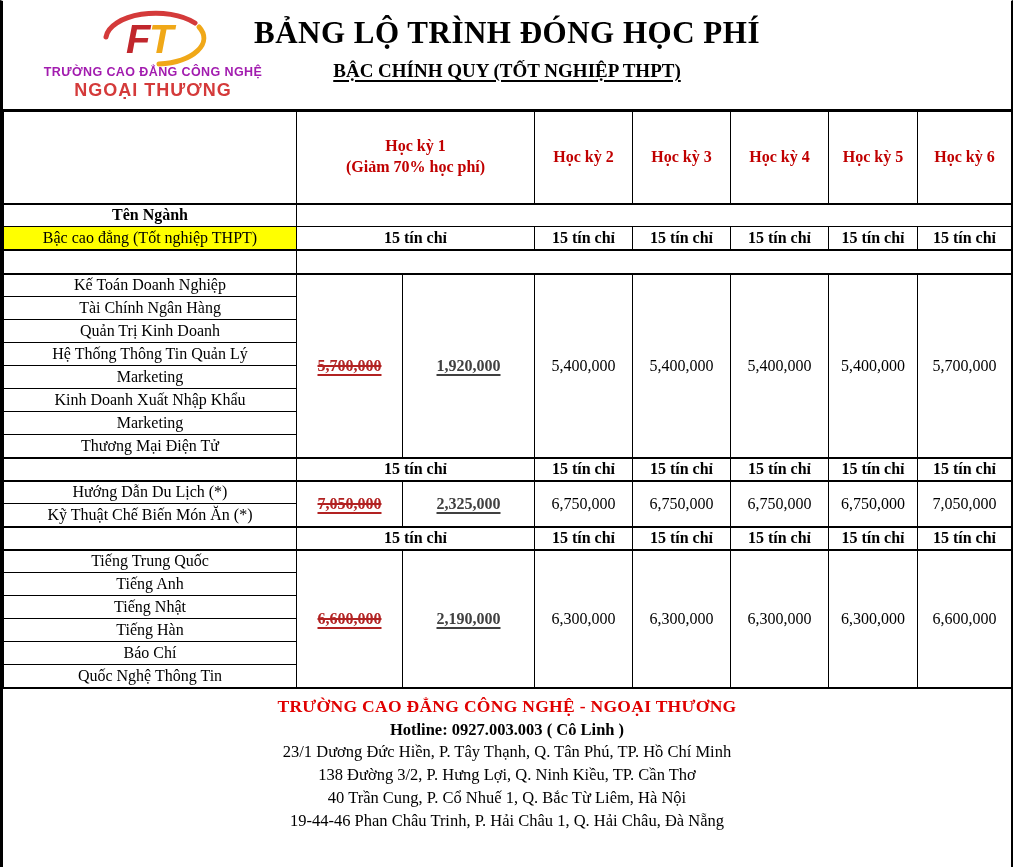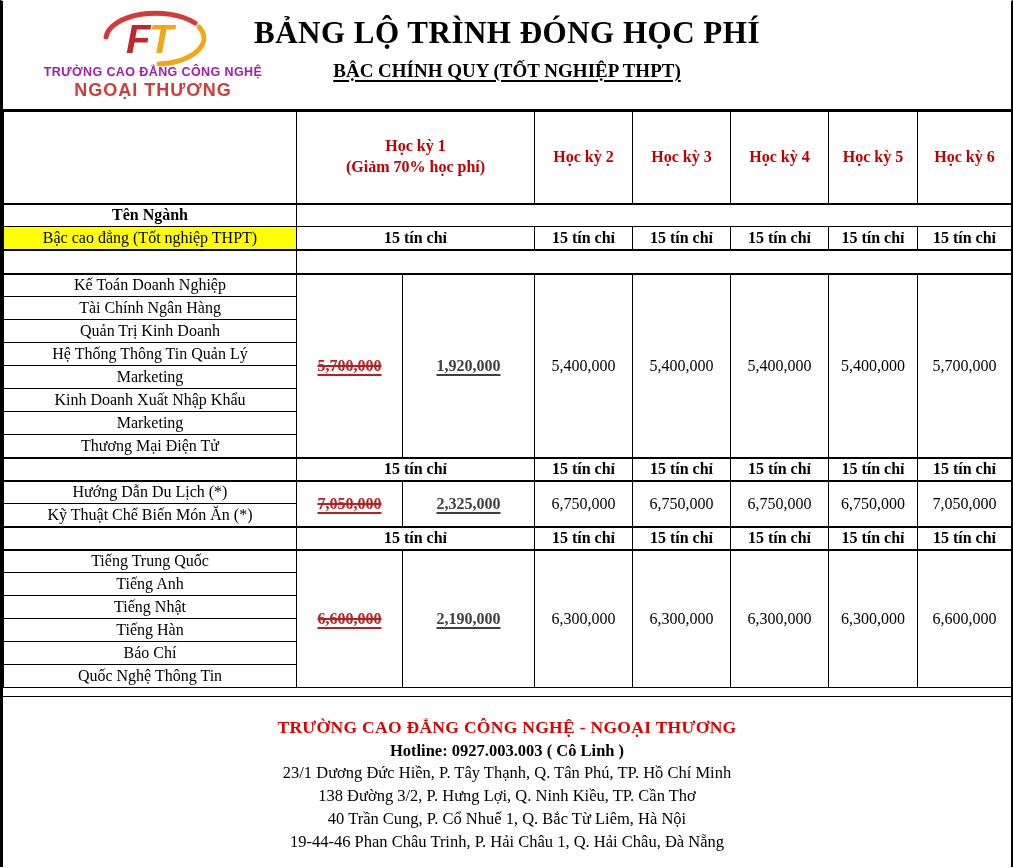--- a/index.html
+++ b/index.html
@@ -31,21 +31,21 @@
   .sem-head{color:#c00000;font-weight:bold;font-size:17px;}
   .sem1 div{line-height:1.3;}
   .label-bold{font-weight:bold;font-size:17px;}
   .yellow{background:#ffff00;font-weight:normal;font-size:17px;}
   .credits{font-weight:bold;font-size:15.5px;}
   .major{font-size:16.5px;}
   .fee-val{text-align:right;padding-right:6px;font-size:15.5px;}
   .price-old{color:#b22222;font-weight:bold;font-size:16.5px;text-decoration-line:line-through underline;text-decoration-thickness:2px;text-underline-offset:3px;}
   .price-new{color:#404040;font-weight:bold;font-size:16.5px;text-decoration-line:underline;text-decoration-thickness:2px;text-underline-offset:3px;}
   
-  .contact{height:136px;border-top:1px solid #000;text-align:center;padding-top:20px;box-sizing:border-box;margin-top:8px;}
+  .contact{height:136px;border-top:1px solid #000;text-align:center;padding-top:7px;box-sizing:border-box;}
   .contact-name{color:#e00000;font-weight:bold;font-size:17.5px;letter-spacing:.3px;}
   .contact-hotline{font-weight:bold;font-size:16.5px;margin-top:3px;}
   .contact-addr{font-size:16.5px;line-height:23px;}
 </style>
 </head>
 <body>
 
 <div class="poster">
 
   <div class="banner">

